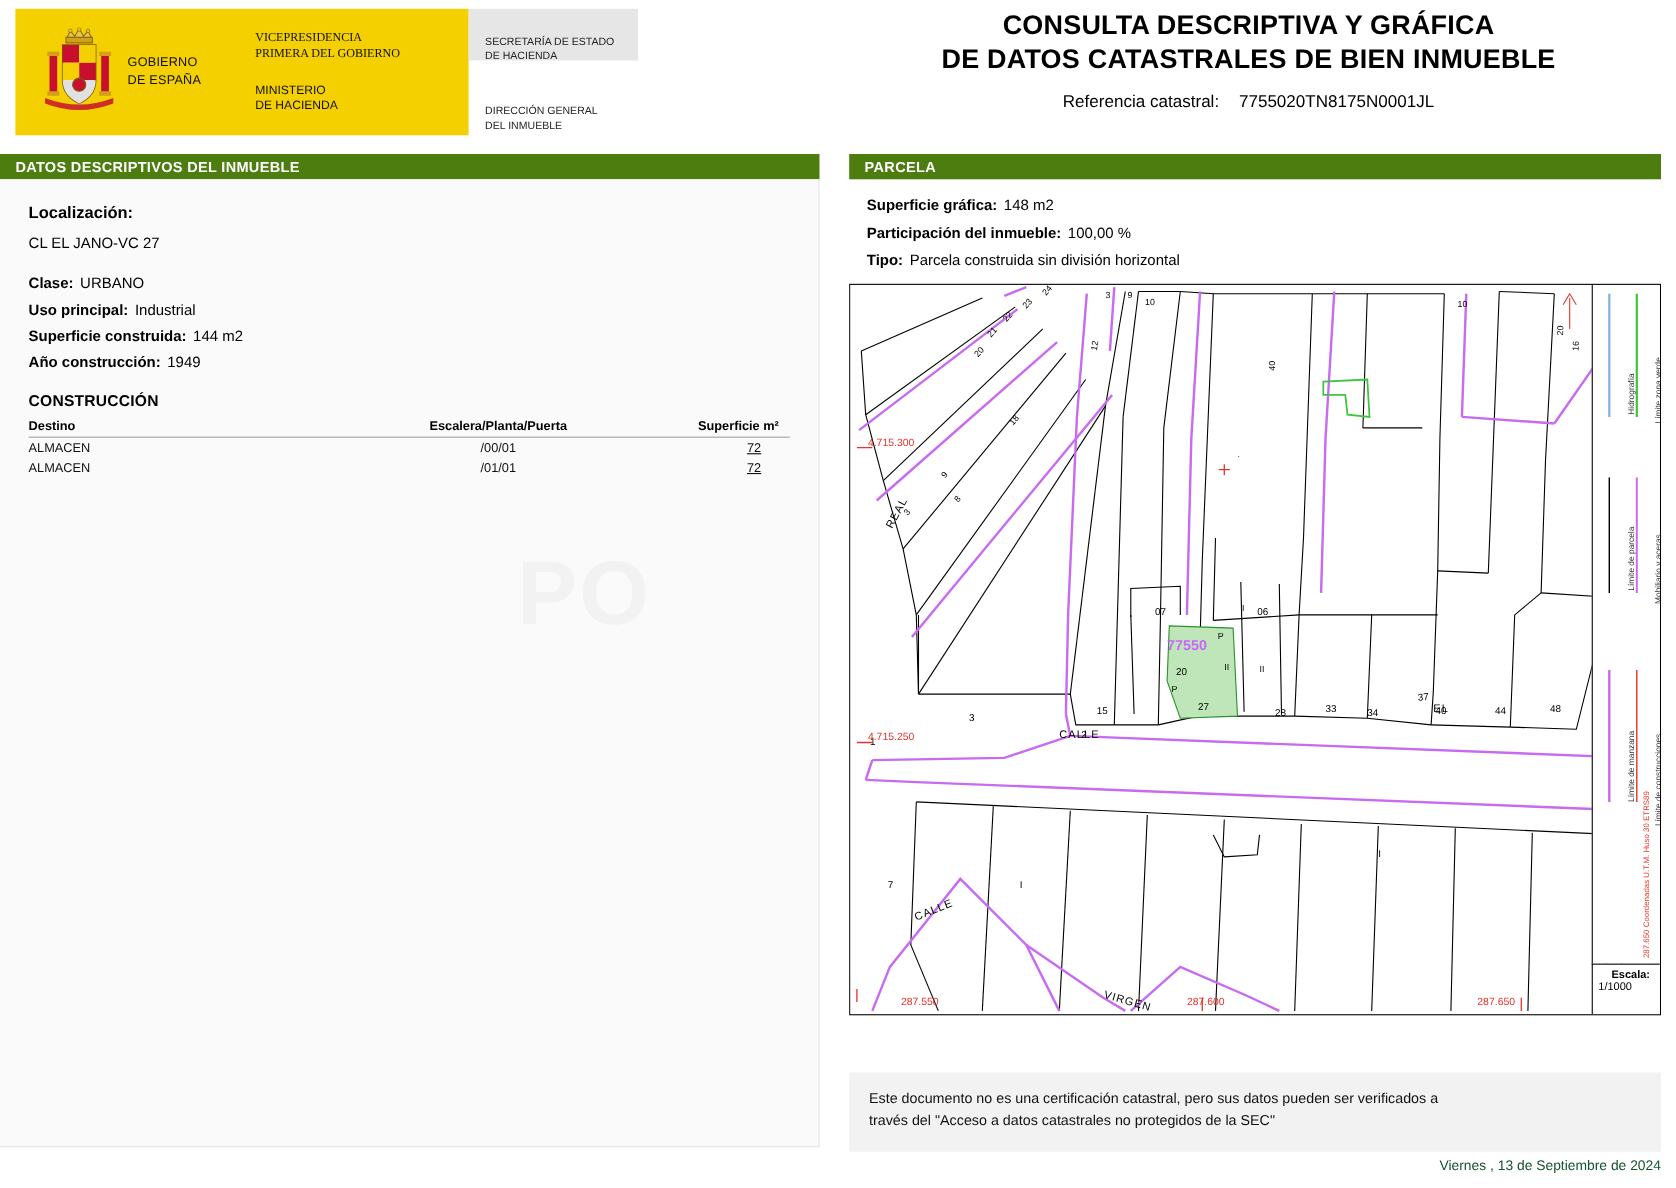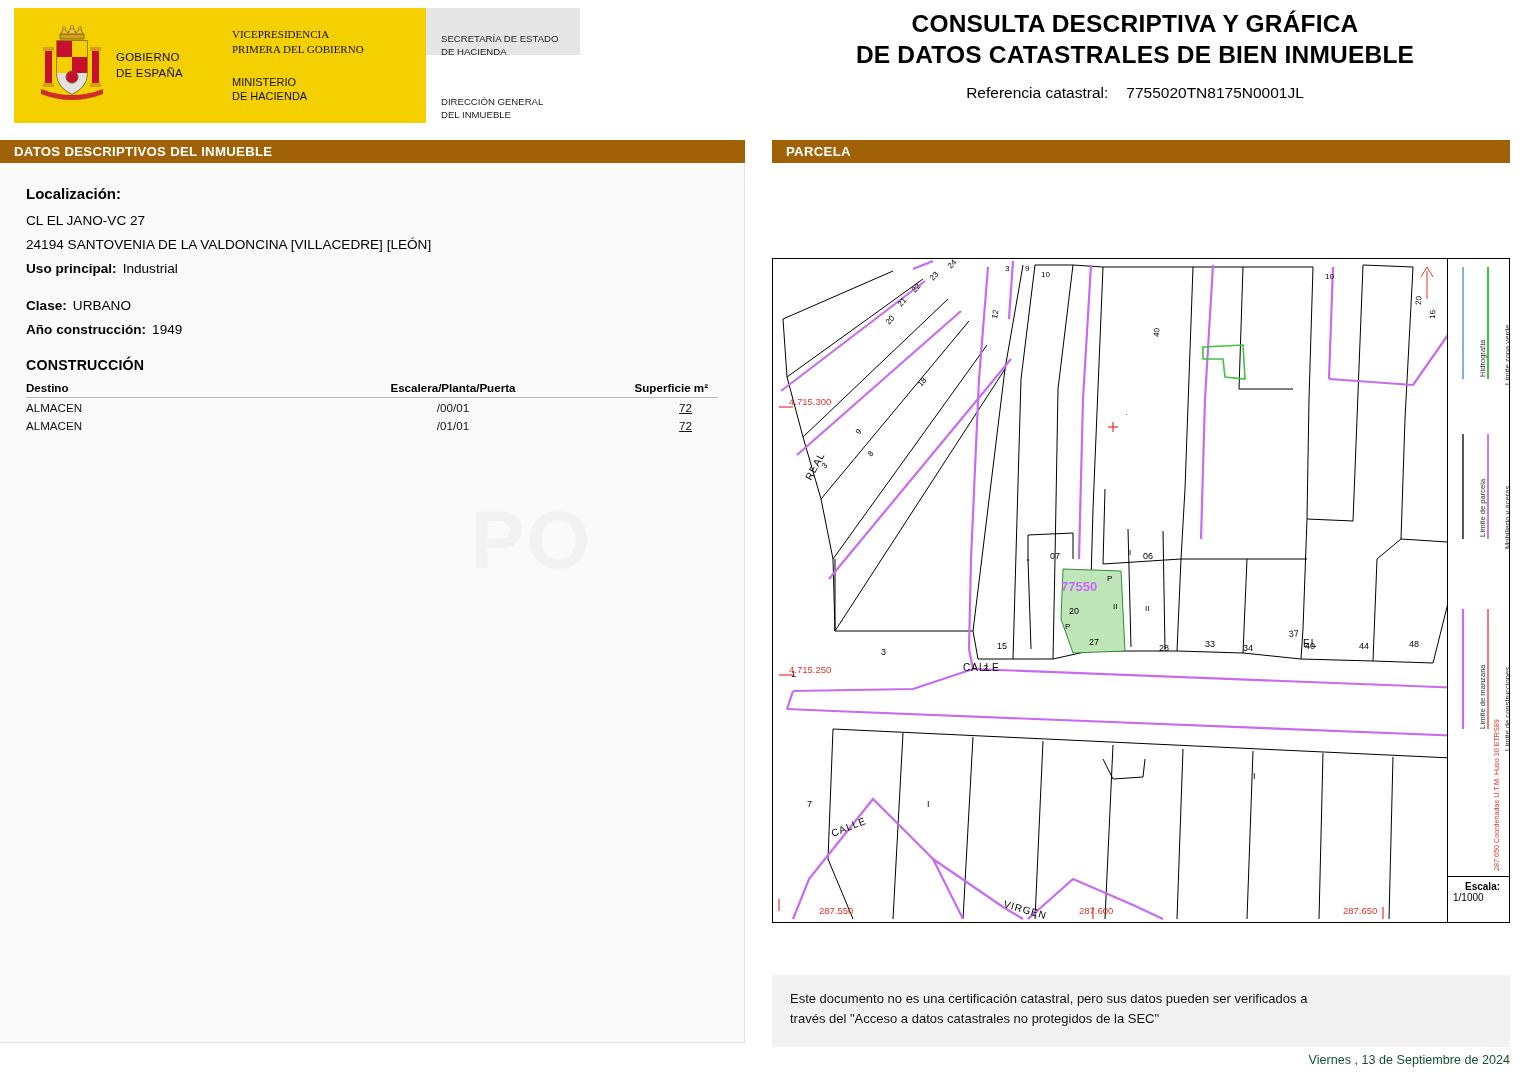--- a/index.html
+++ b/index.html
@@ -93,21 +93,21 @@
     font-size: 15.5px;
     color: #000;
   }
   .refcat .lbl { }
   .refcat .val { margin-left: 18px; }
 
   
   .bar {
     position: absolute;
     height: 23px;
-    background: #a16207;
+    background: #4d7c0f;
     color: #ffffff;
     font-size: 13.2px;
     font-weight: bold;
     letter-spacing: .3px;
     display: flex;
     align-items: center;
     padding-left: 14px;
     box-sizing: border-box;
   }
   #bar-left  { left: 0px;   top: 140px; width: 745px; }
@@ -325,27 +325,29 @@
 </div>
 
 <div class="bar" id="bar-left">DATOS DESCRIPTIVOS DEL INMUEBLE</div>
 <div class="bar" id="bar-right">PARCELA</div>
 
 <div class="left-panel">
   <div class="watermark">PO</div>
   <div class="lp-inner">
     <div class="loc-title">Localización:</div>
     <div class="loc-line">CL EL JANO-VC 27</div>
-    <div class="loc-line">24194 SANTOVENIA DE LA VALDONCINA [VILLACEDRE] [LEÓN]</div>
-
+
+    <div class="kv gap-top">
+      <b>Clase:</b><span class="v">URBANO</span>
+    </div>
     <div class="kv">
       <b>Uso principal:</b><span class="v">Industrial</span>
     </div>
-    <div class="kv gap-top">
-      <b>Clase:</b><span class="v">URBANO</span>
+    <div class="kv">
+      <b>Superficie construida:</b><span class="v">144 m2</span>
     </div>
     <div class="kv">
       <b>Año construcción:</b><span class="v">1949</span>
     </div>
 
     <div class="constr-title">CONSTRUCCIÓN</div>
 
     <table class="constr">
       <thead>
         <tr>
@@ -364,20 +366,31 @@
           <td class="col1">ALMACEN</td>
           <td class="col2 c2">/01/01</td>
           <td class="col3 c3">72</td>
         </tr>
       </tbody>
     </table>
   </div>
 </div>
 
 <div class="right-panel">
+  <div class="rp-facts">
+    <div class="kv">
+      <b>Superficie gráfica:</b><span class="v">148 m2</span>
+    </div>
+    <div class="kv">
+      <b>Participación del inmueble:</b><span class="v">100,00 %</span>
+    </div>
+    <div class="kv">
+      <b>Tipo:</b><span class="v">Parcela construida sin división horizontal</span>
+    </div>
+  </div>
 
   <div class="map-box">
     <svg class="map-svg" width="736" height="663" viewBox="0 0 736 663">
       <rect x="0" y="0" width="736" height="663" fill="#ffffff"></rect>
 
       <g stroke="#000000" stroke-width="1" fill="none">
 
         <path d="M10 60 L120 12"></path>
         <path d="M14 118 L150 20"></path>
         <path d="M30 178 L175 40"></path>

